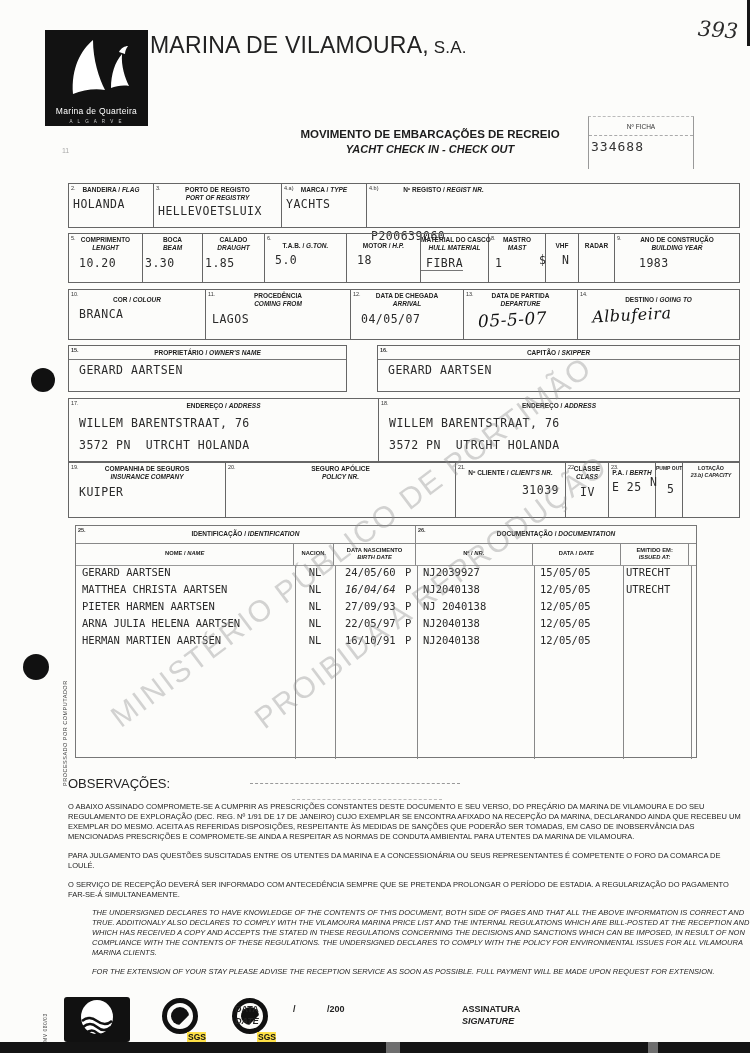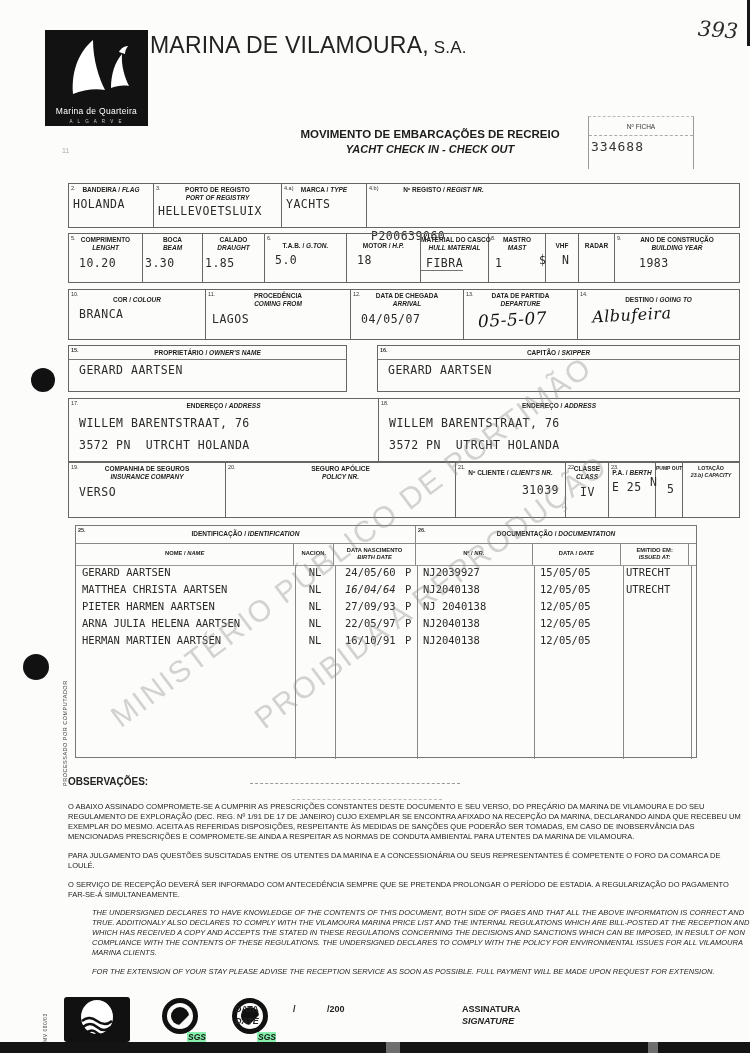--- a/index.html
+++ b/index.html
@@ -64,37 +64,37 @@
   .idt .colh>div:last-child{border-right:none;}
   .idbody{position:relative;height:193px;}
   .vline{position:absolute;top:0;bottom:0;width:0;border-left:1px solid #888;}
   .idrow{display:flex;height:17px;font-family:"DejaVu Sans Mono",monospace;font-size:10.5px;
         color:#2a2a2a;}
   .idrow>div{box-sizing:border-box;white-space:nowrap;overflow:visible;}
   
   .vtext{position:absolute;writing-mode:vertical-rl;transform:rotate(180deg);
         font-size:5.5px;letter-spacing:.5px;color:#444;}
   .punch{position:absolute;background:#111;border-radius:50%;}
-  .obs{position:absolute;left:68px;top:776px;font-size:10px;font-weight:bold;color:#222;}
+  .obs{position:absolute;left:68px;top:776px;font-size:13px;font-weight:normal;color:#222;}
   .dash1{position:absolute;left:250px;top:783px;width:210px;border-top:1px dashed #999;}
   .dash2{position:absolute;left:292px;top:799px;width:150px;border-top:1px dashed #bbb;}
   .terms{position:absolute;left:68px;width:674px;font-size:7.5px;line-height:10px;color:#222;}
   .terms p{margin:0 0 9px 0;}
   .terms.en{font-style:italic;color:#262626;}
   .f-data{position:absolute;top:1003px;font-size:9px;font-weight:bold;color:#222;line-height:12px;}
   .f-data .it{font-style:italic;font-weight:bold;}
   .bflag{position:absolute;left:64px;top:997px;width:66px;height:45px;background:#111;border-radius:3px;}
   .bflag-label{position:absolute;left:64px;top:1042px;width:66px;text-align:center;font-size:6px;color:#222;}
   .sgs{position:absolute;top:998px;width:46px;height:46px;}
   .sgs .ring{position:absolute;left:2px;top:0;width:36px;height:36px;border:5px solid #111;
         border-radius:50%;box-sizing:border-box;}
   .sgs .ring:after{content:"";position:absolute;left:4px;top:4px;width:18px;height:18px;
         border-radius:50%;background:#111;clip-path:polygon(0 0,100% 0,100% 45%,45% 100%,0 100%);}
   .sgs .sgstxt{position:absolute;right:0px;bottom:2px;font-size:8.5px;font-weight:bold;
-        color:#111;background:#86efac;padding-left:1px;font-style:italic;}
+        color:#111;background:#fde047;padding-left:1px;}
   .botbar{position:absolute;left:0;top:1042px;width:750px;height:11px;background:#141414;}
   .botbar .gap{position:absolute;top:0;height:11px;background:#6e6e6e;}
 </style>
 </head>
 <body>
 
 <div class="page">
 
   <div class="logo">
     <svg width="76" height="62" viewBox="0 0 76 62">
@@ -277,21 +277,21 @@
     </div>
   </div>
 
   <div class="frow" style="top:462px;height:56px;">
     <div class="cell" style="width:157px;">
       <span class="num">19.</span>
       <div class="hdr stk">
           <span class="pt">COMPANHIA DE SEGUROS</span>
           <span class="en">INSURANCE COMPANY</span>
         </div>
-      <div class="val">VERSO</div>
+      <div class="val">KUIPER</div>
     </div>
     <div class="cell" style="width:230px;">
       <span class="num">20.</span>
       <div class="hdr stk">
           <span class="pt">SEGURO APÓLICE</span>
           <span class="en">POLICY NR.</span>
         </div>
       <div class="val"></div>
     </div>
     <div class="cell" style="width:110px;">

